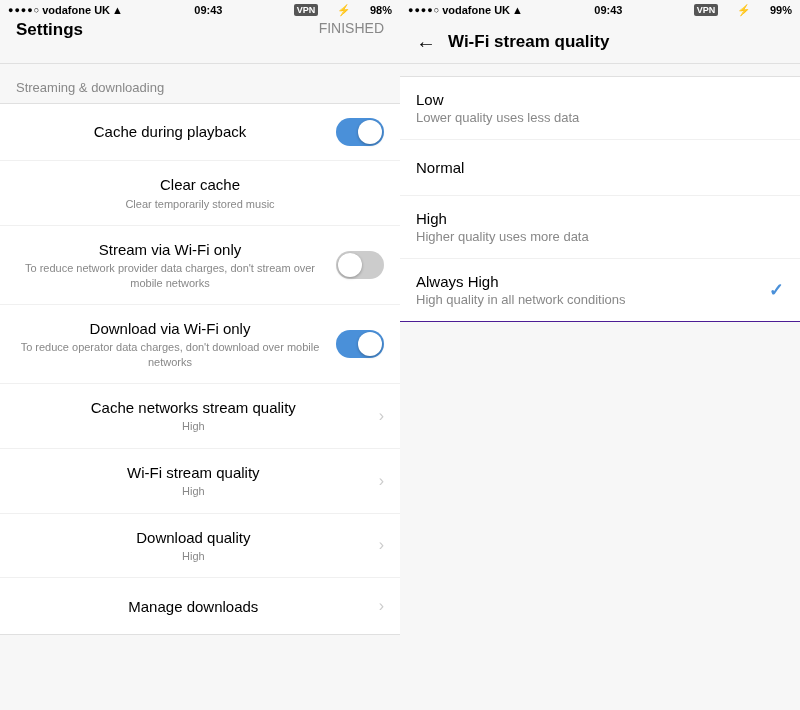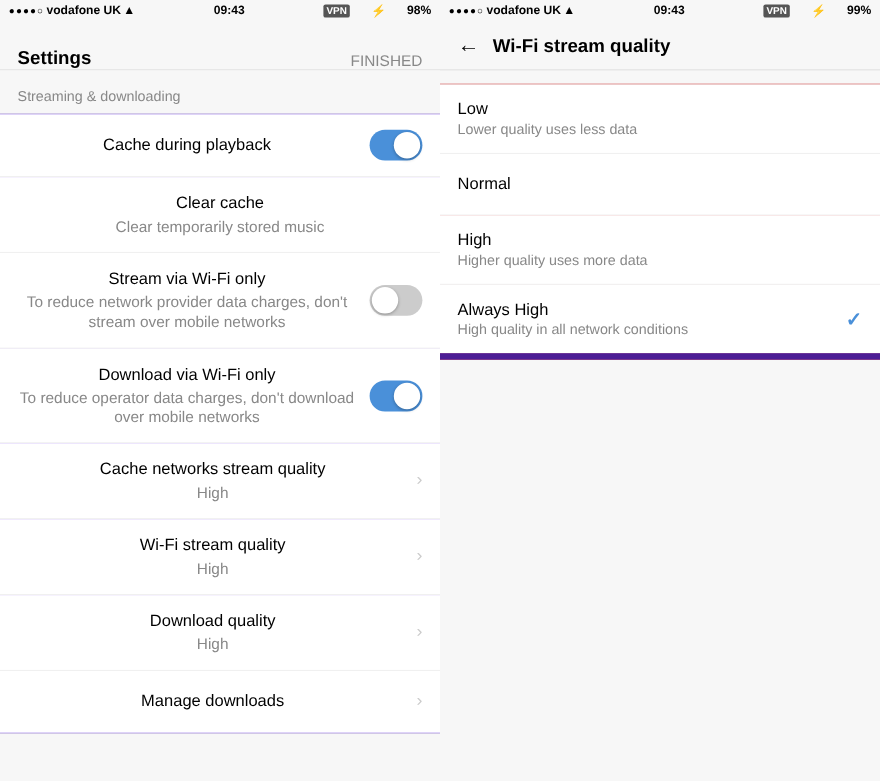--- a/index.html
+++ b/index.html
@@ -33,21 +33,21 @@
       font-weight: 600;
     }
     .status-left { display: flex; align-items: center; gap: 2px; }
     .status-right { display: flex; align-items: center; gap: 19px; }
     .signal-dots { font-size: 9px; letter-spacing: 1px; }
 
     .nav-bar {
       height: 44px;
       background: #f7f7f7;
       display: flex;
-      align-items: flex-end;
+      align-items: flex-start;
       justify-content: space-between;
       padding: 0 16px;
       border-bottom: 1px solid #e0e0e0;
     }
     .nav-title {
       font-size: 17px;
       font-weight: 600;
       color: #000;
     }
     .nav-action {
@@ -89,21 +89,21 @@
     .setting-item:last-child { border-bottom: none; }
 
     .setting-text { flex: 1; }
     .setting-title {
       font-size: 15px;
       color: #000;
       font-weight: 400;
       line-height: 1.3;
     }
     .setting-subtitle {
-      font-size: 14px;
+      font-size: 11px;
       color: #888;
       margin-top: 2px;
       line-height: 1.3;
     }
 
     
     .toggle {
       width: 48px;
       height: 28px;
       border-radius: 14px;
@@ -158,23 +158,23 @@
       color: #000;
       cursor: pointer;
     }
     .right-nav-title {
       font-size: 17px;
       font-weight: 600;
       color: #000;
     }
 
     .quality-list {
-      background: #ef4444;
+      background: #1d4ed8;
       border-top: 1px solid #e0e0e0;
-      border-bottom: 6px solid #4c1d95;
+      border-bottom: 1px solid #4c1d95;
       margin-top: 12px;
     }
 
     .quality-item {
       display: flex;
       align-items: center;
       justify-content: space-between;
       padding: 14px 16px;
       border-bottom: 1px solid #f0f0f0;
       background: #fff;

